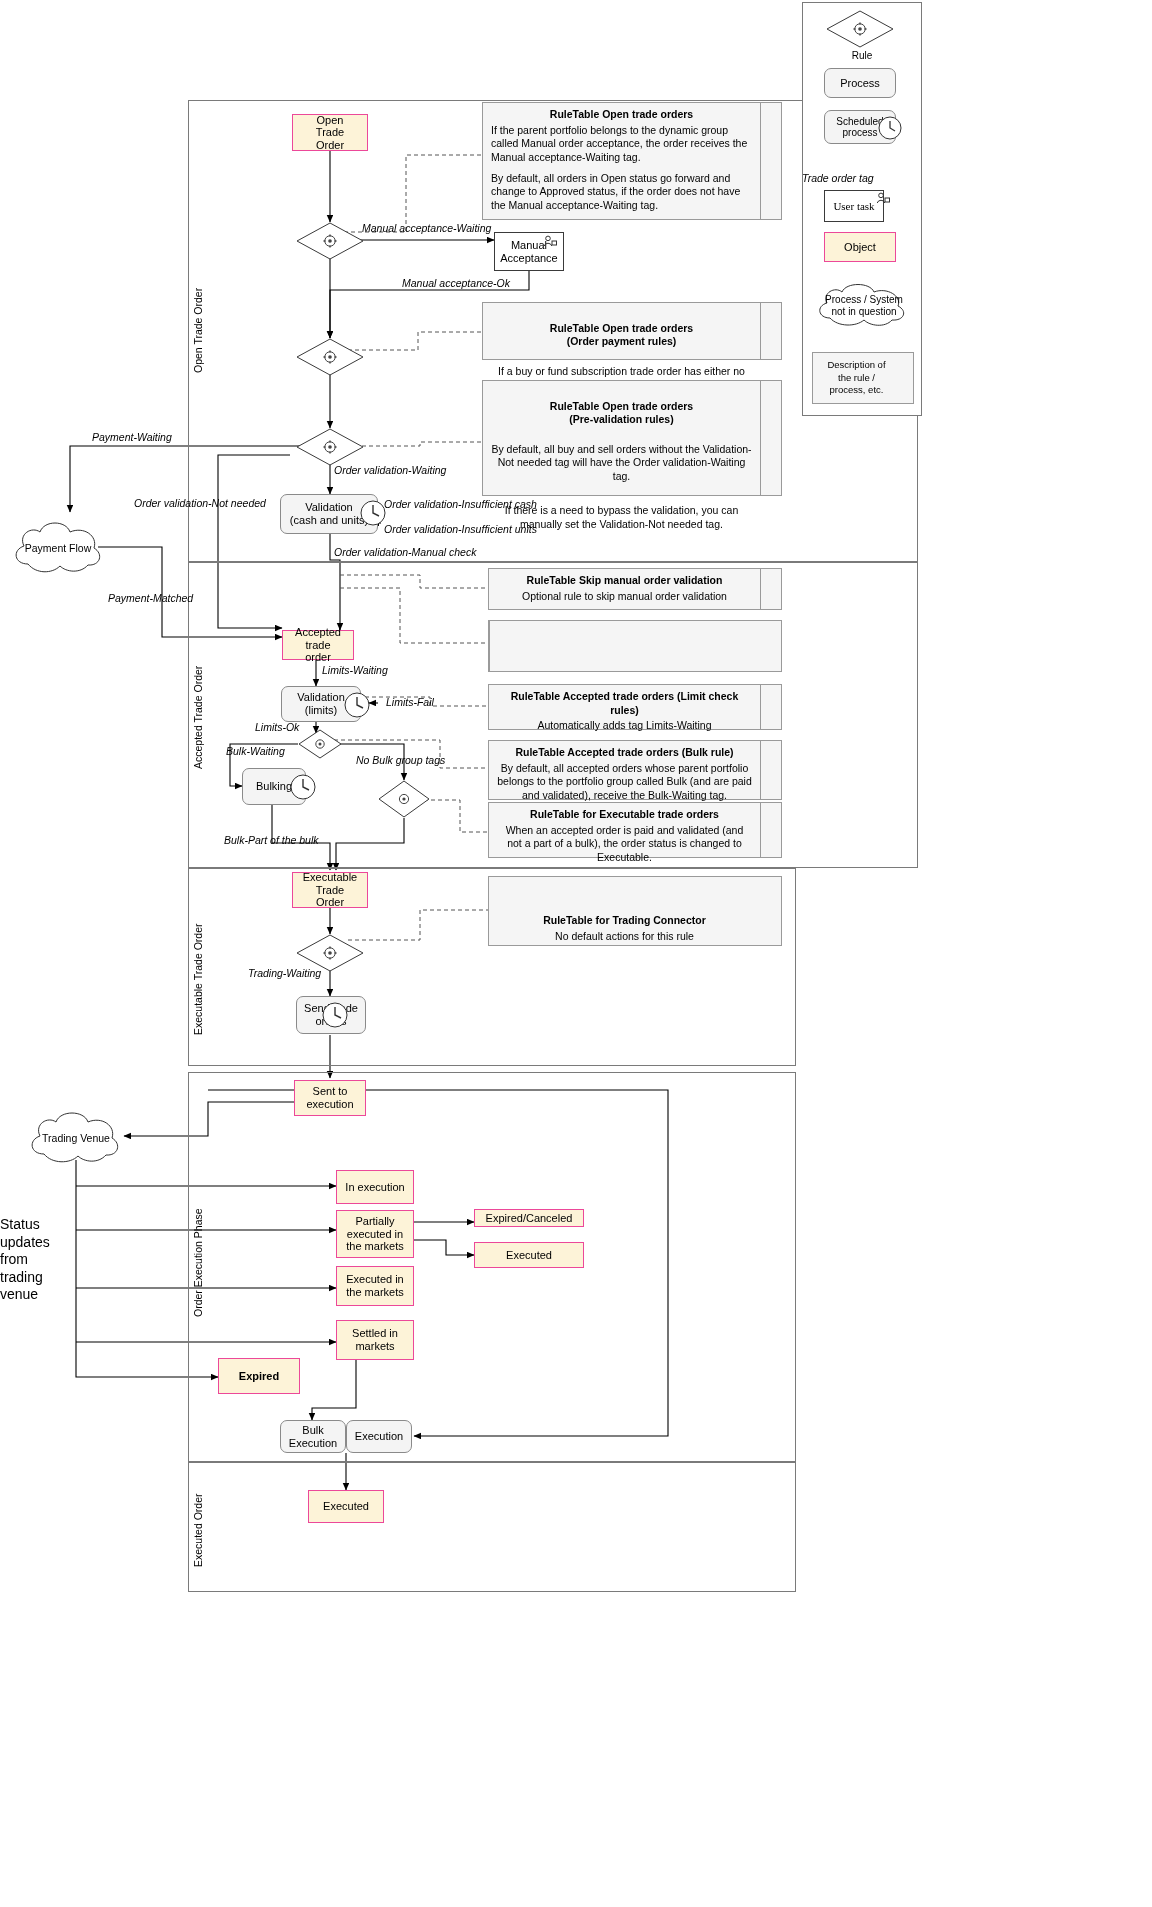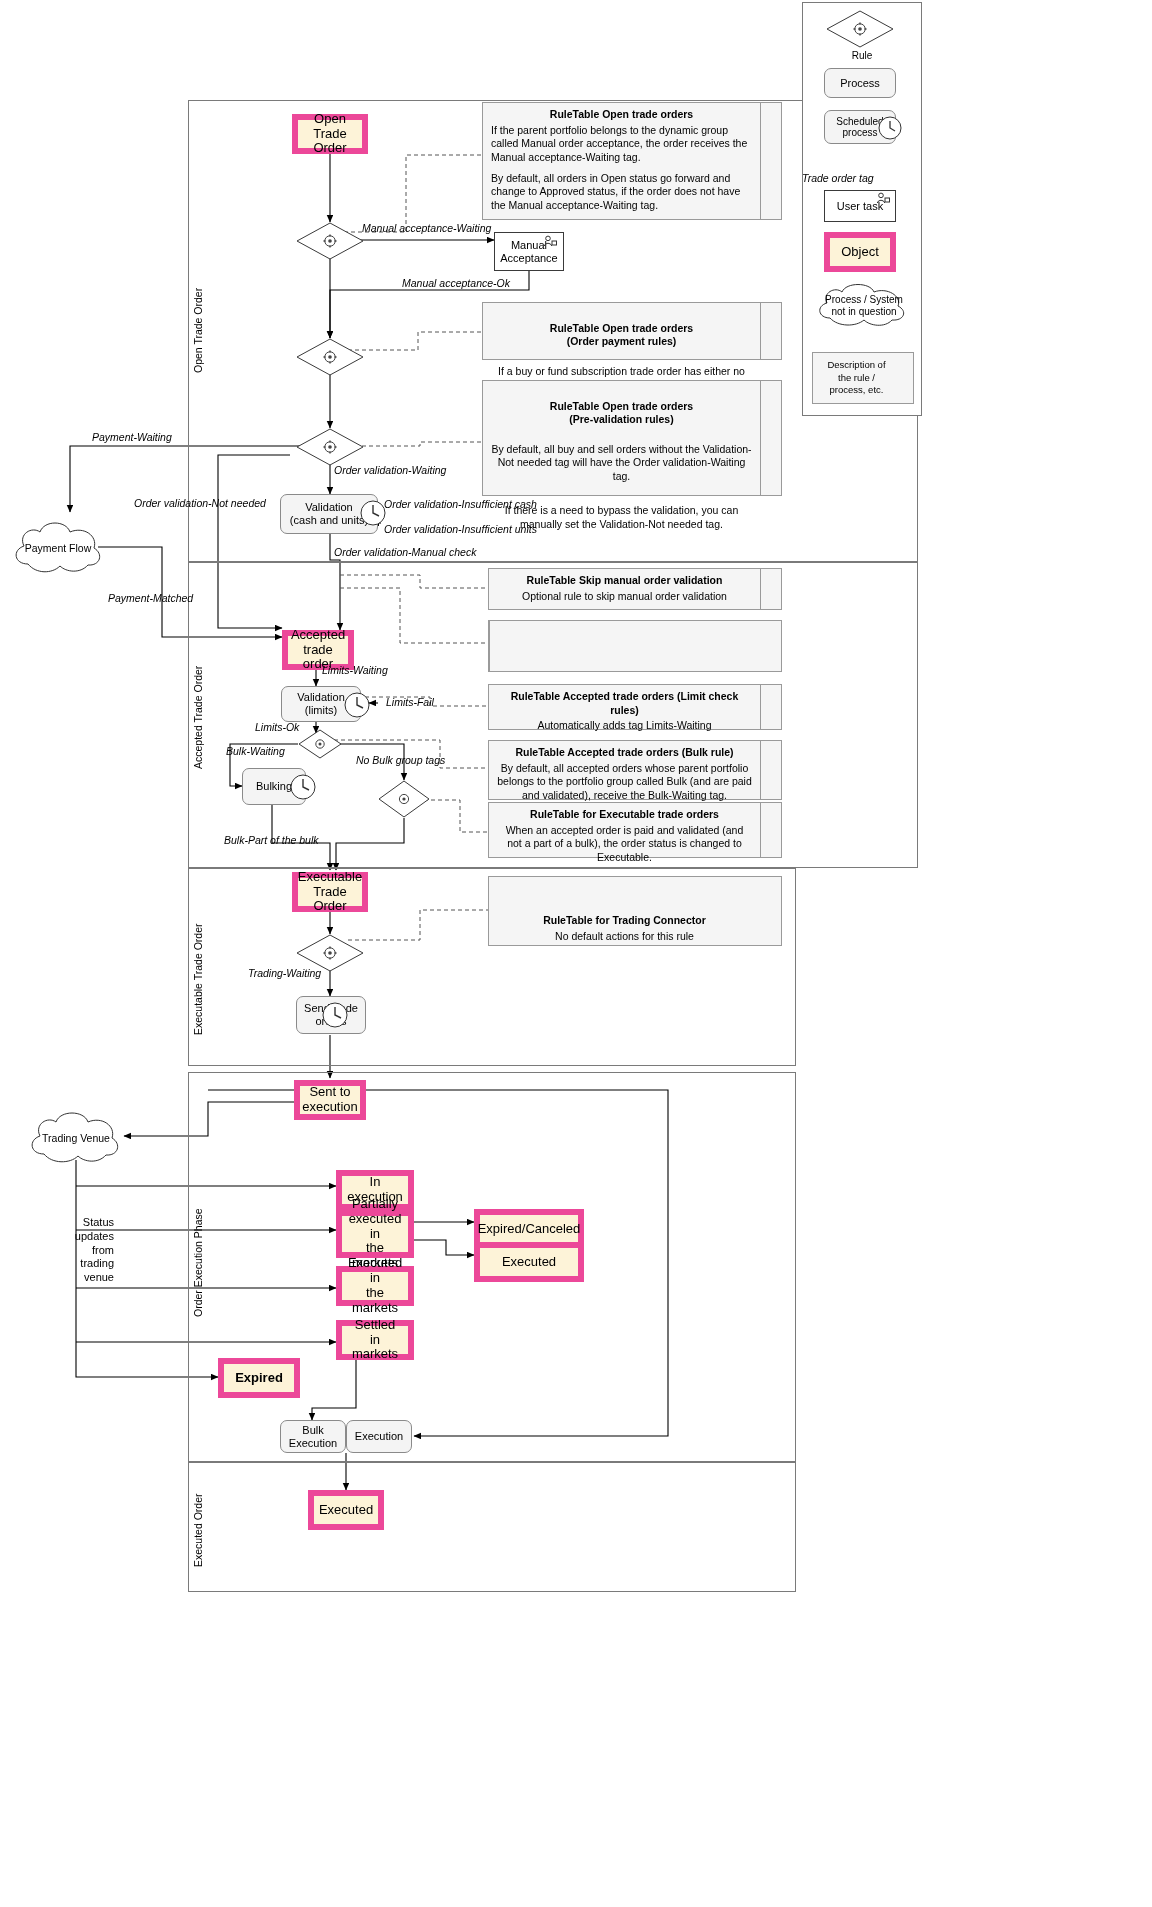--- a/index.html
+++ b/index.html
@@ -15,28 +15,28 @@
     position: relative;
     width: 1152px;
     height: 1907px;
     overflow: hidden;
   }
   .abs { position: absolute; box-sizing: border-box; }
 
   
   .obj {
     background: #fdf3d8;
-    border: 6px solid #ec4899;
+    border: 1px solid #ec4899;
     display: flex;
     align-items: center;
     justify-content: center;
     text-align: center;
-    font-size: 13px;
+    font-size: 11px;
     line-height: 1.15;
-    padding: 14px;
+    padding: 8px;
   }
   .proc {
     background: #f4f4f4;
     border: 1px solid #8a8a8a;
     border-radius: 7px;
     display: flex;
     align-items: center;
     justify-content: center;
     text-align: center;
     font-size: 11px;
@@ -138,24 +138,23 @@
     position: absolute;
     left: 0; top: 0;
     width: 1152px;
     height: 1907px;
     pointer-events: none;
   }
   .clockicon { position: absolute; }
   .usericon { position: absolute; }
   .sidetext {
     position: absolute;
-    font-size: 11px;
-    text-align: right;
+    font-size: 14px;
+    text-align: left;
     line-height: 1.25;
-    padding-left: 44px;
   }
 </style>
 </head>
 <body>
 
 <div id="canvas">
 
   <svg class="overlay">
     <defs>
       <marker id="arrow" markerWidth="8" markerHeight="8" refX="6.5" refY="3" orient="auto">
@@ -516,21 +515,21 @@
 process</div>
   <svg class="clockicon" style="left:876px; top:114px; width:28px; height:28px;" viewBox="0 0 28 28">
       <circle cx="14" cy="14" r="11" fill="#fff" stroke="#333"></circle>
       <path d="M14,7 L14,14 L19,17" fill="none" stroke="#333" stroke-width="1.3"></path>
     </svg>
 
   <div class="abs" style="left:802px; top:172px; width:120px;">
     <div class="legend-caption" style="position:relative;">Trade order tag</div>
   </div>
 
-  <div class="abs task" style="left:824px; top:190px; width:72px; height:32px;">User task</div>
+  <div class="abs task" style="left:824px; top:190px; width:60px; height:32px;font-family:Liberation Serif, serif;">User task</div>
   <svg class="usericon" style="left:876px; top:192px; width:14px; height:12px;" viewBox="0 0 14 12">
       <circle cx="5" cy="3.4" r="2.3" fill="none" stroke="#333"></circle>
       <path d="M1.2,11 a4,4 0 0 1 7.6,0" fill="none" stroke="#333"></path>
       <rect x="9" y="6" width="4.5" height="4" fill="#fff" stroke="#333"></rect>
     </svg>
 
   <div class="abs obj" style="left:824px; top:232px; width:72px; height:30px;">Object</div>
 
   <div class="abs" style="left:812px; top:278px; width:104px; height:54px;">
     <svg viewBox="0 0 104 54" style="position:absolute;left:0;top:0;width:104px;height:54px;">

